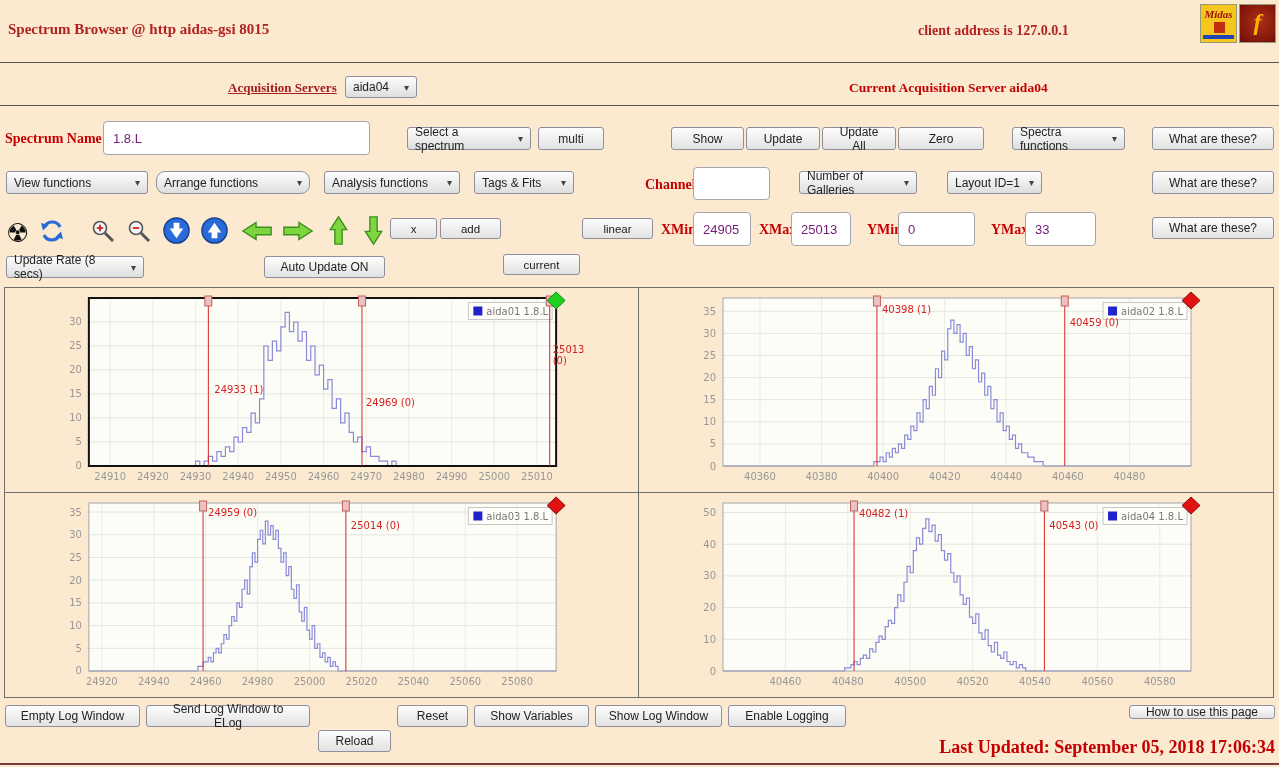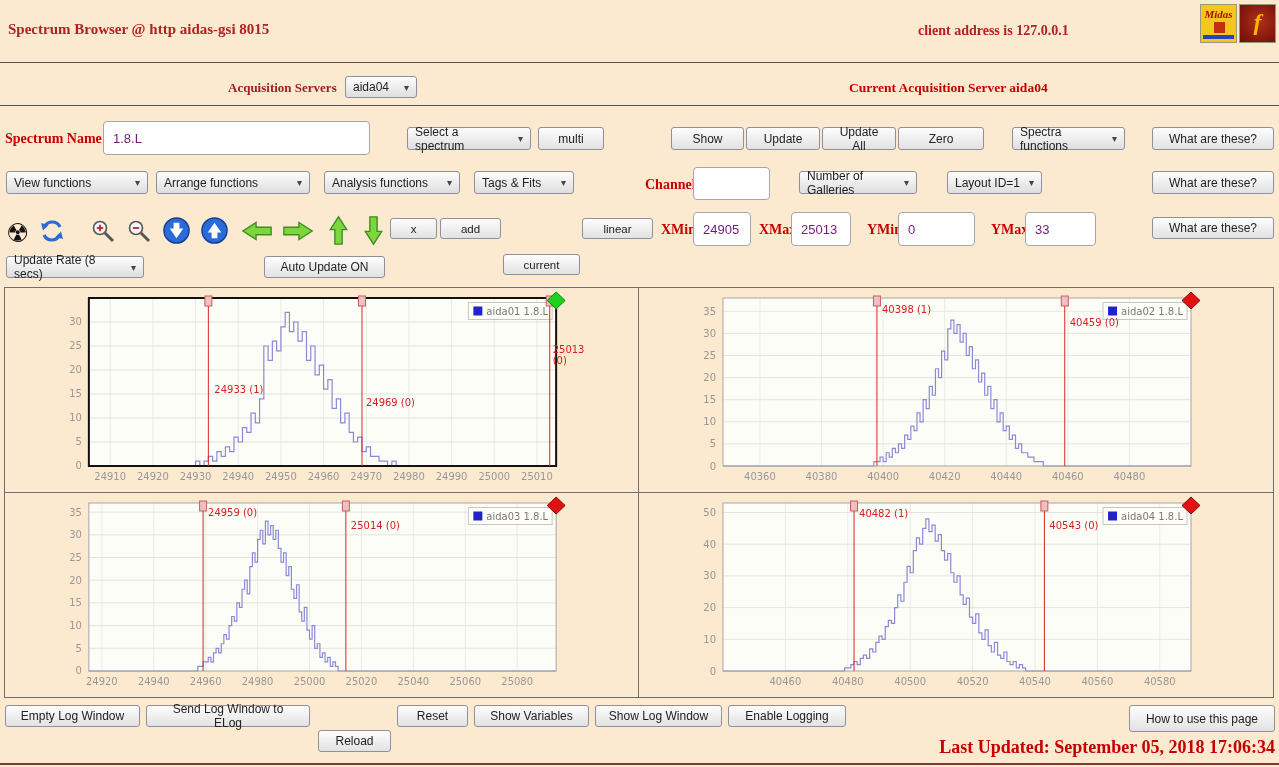--- a/index.html
+++ b/index.html
@@ -4,21 +4,21 @@
 <style>
   * { margin:0; padding:0; box-sizing:border-box; }
   html,body { width:1279px; }
   body { font-family:"Liberation Sans",sans-serif; }
   .page { position:relative; width:1279px; height:767px; background:#fcead0; overflow:hidden; }
 
   .hr { position:absolute; left:0; width:1279px; border-top:1px solid #555; }
 
   .title { position:absolute; font:bold 15px "Liberation Serif",serif; color:#b22222; }
   .redlbl { position:absolute; font:bold 14px "Liberation Serif",serif; color:#c40000; }
-  .maroonlbl { position:absolute; font:bold 13px "Liberation Serif",serif; color:#a02020; }
+  .maroonlbl { position:absolute; font:bold 13px "Liberation Serif",serif; color:#a02020;text-decoration:underline; }
 
   .btn { position:absolute; display:inline-flex; align-items:center; justify-content:center;
          background:linear-gradient(#fdfdfd,#e2e2e2); border:1px solid #8f8f9d; border-radius:3px;
          font:12px "Liberation Sans",sans-serif; color:#222; height:23px; padding:0 10px; cursor:pointer; }
   .btn-sm { height:21px; font:11.5px "Liberation Sans",sans-serif; }
   .select { position:absolute; display:inline-flex; align-items:center; justify-content:space-between;
          background:linear-gradient(#fdfdfd,#dedede); border:1px solid #8f8f9d; border-radius:3px;
          font:12px "Liberation Sans",sans-serif; color:#222; height:23px; padding:0 7px; gap:7px; cursor:pointer; }
   .select .arrow { font-size:10px; color:#444; }
   .txt { position:absolute; border:1px solid #a5a5ad; border-radius:4px; background:#fff;
@@ -94,21 +94,21 @@
   <div class="select" style="left:1012px; top:127px; width:113px;">
     <span>Spectra functions</span>
     <span class="arrow">▾</span>
   </div>
   <button class="btn" style="left:1152px; top:127px; width:122px;">What are these?</button>
 
   <div class="select" style="left:6px; top:171px; width:142px;gap:36px;">
     <span>View functions</span>
     <span class="arrow">▾</span>
   </div>
-  <div class="select" style="left:156px; top:171px; width:154px;">
+  <div class="select" style="left:156px; top:171px; width:154px;border-radius:9px;">
     <span>Arrange functions</span>
     <span class="arrow">▾</span>
   </div>
   <div class="select" style="left:324px; top:171px; width:136px;">
     <span>Analysis functions</span>
     <span class="arrow">▾</span>
   </div>
   <div class="select" style="left:474px; top:171px; width:100px;">
     <span>Tags &amp; Fits</span>
     <span class="arrow">▾</span>
@@ -418,18 +418,18 @@
     </div>
   </div>
 
   <button class="btn" style="left:5px; top:705px; width:135px; height:22px;">Empty Log Window</button>
   <button class="btn" style="left:146px; top:705px; width:164px; height:22px;">Send Log Window to ELog</button>
   <button class="btn" style="left:318px; top:705px; width:73px; height:22px;margin-top:25px;">Reload</button>
   <button class="btn" style="left:397px; top:705px; width:71px; height:22px;">Reset</button>
   <button class="btn" style="left:474px; top:705px; width:115px; height:22px;">Show Variables</button>
   <button class="btn" style="left:595px; top:705px; width:127px; height:22px;">Show Log Window</button>
   <button class="btn" style="left:728px; top:705px; width:118px; height:22px;">Enable Logging</button>
-  <button class="btn" style="left:1129px; top:705px; width:146px; height:27px;">How to use this page</button>
+  <button class="btn" style="left:1129px; top:705px; width:146px; height:14px;">How to use this page</button>
 
   <div class="redlbl" style="right:4px; left:auto; top:737px; position:absolute; font-size:18px;">Last Updated: September 05, 2018 17:06:34</div>
 
   <div class="bottomline"></div>
 </div>
 
 </body></html>

